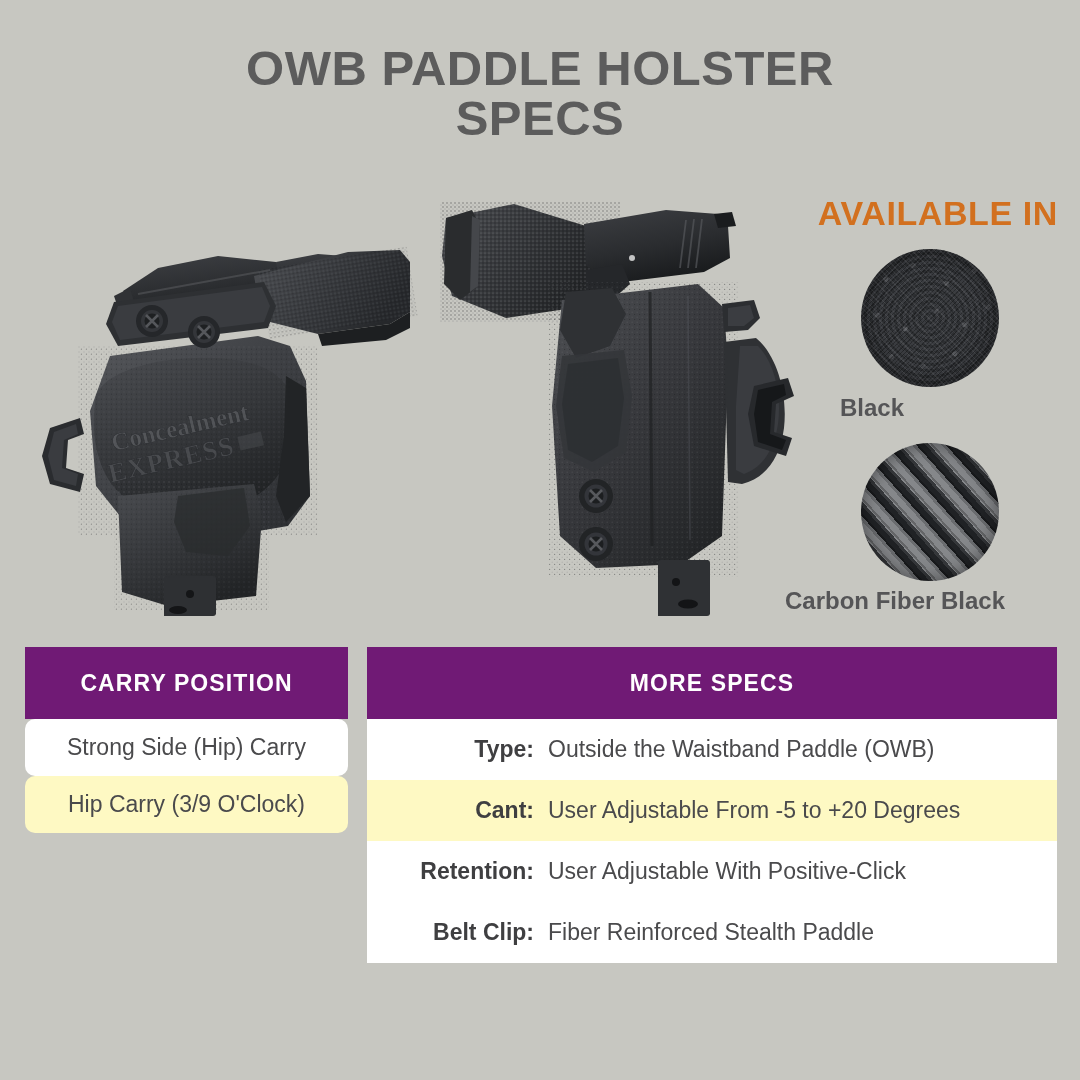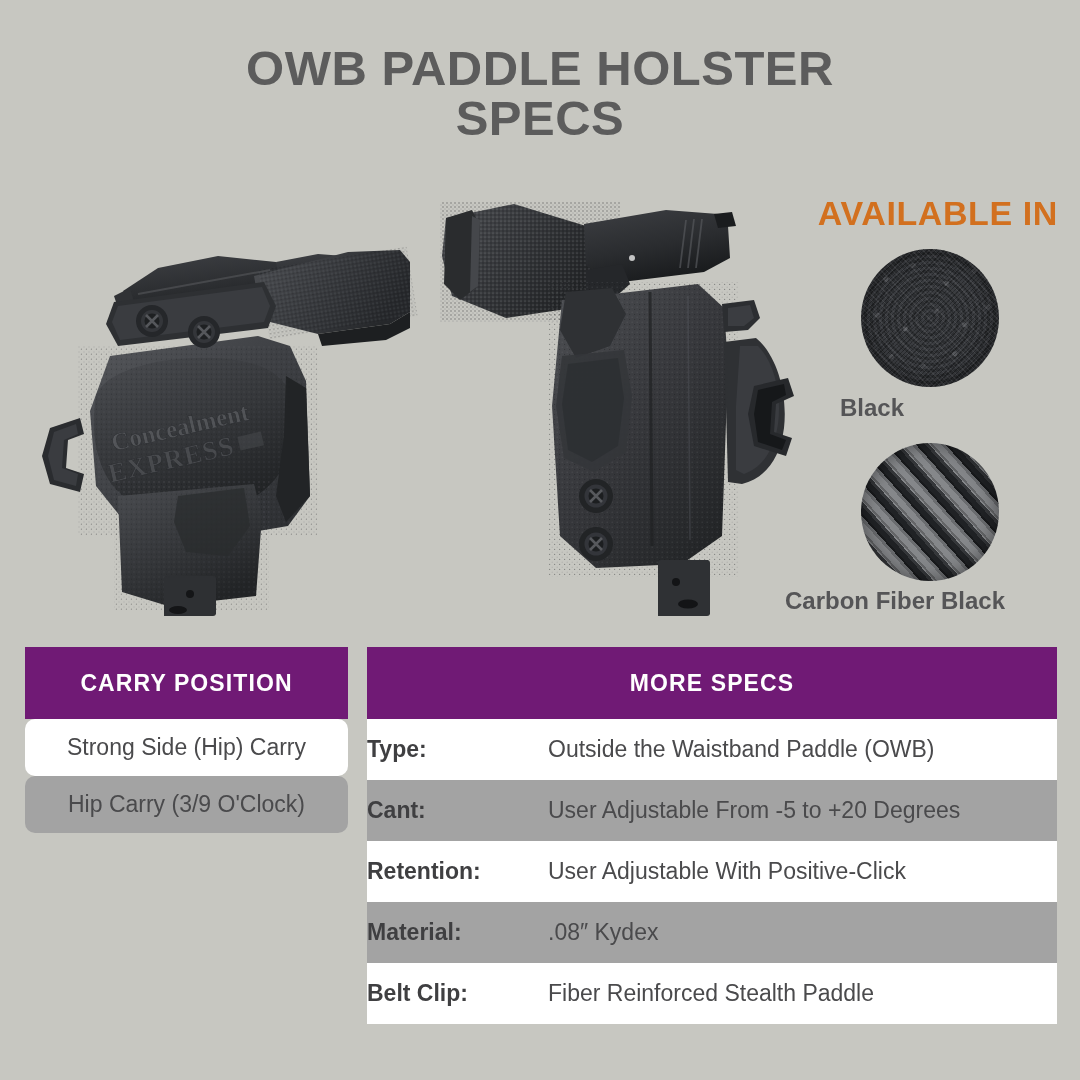--- a/index.html
+++ b/index.html
@@ -105,33 +105,34 @@
     letter-spacing:1.1px;
     display:flex;align-items:center;justify-content:center;
     text-align:center;
   }
   .trow{
     display:flex;align-items:center;
     font-size:23px;
     color:#4a4a4c;
   }
   .trow.odd{background:#ffffff;}
-  .trow.even{background:#a3a3a3;}
+  .trow.even{background:#fef9c3;}
 
   
   #tbl-carry{left:25px;top:647px;width:323px;}
   #tbl-carry .thead{height:72px;}
   #tbl-carry .trow{height:57px;justify-content:center;text-align:center;border-radius:10px;}
 
   
   #tbl-specs{left:367px;top:647px;width:690px;}
   #tbl-specs .thead{height:72px;}
   #tbl-specs .trow{height:61px;}
   #tbl-specs .sp-label{
     width:172px;flex:0 0 172px;
+    text-align:right;
     font-weight:700;
     color:#3f3f41;
     padding-right:5px;
     box-sizing:border-box;
     font-size:23px;
   }
   #tbl-specs .sp-value{
     flex:1;
     padding-left:9px;
     color:#4a4a4c;
@@ -345,24 +346,20 @@
     <div class="trow even">
       <div class="sp-label">Cant:</div>
       <div class="sp-value">User Adjustable From -5 to +20 Degrees</div>
     </div>
 
     <div class="trow odd">
       <div class="sp-label">Retention:</div>
       <div class="sp-value">User Adjustable With Positive-Click</div>
     </div>
 
-    <div class="trow even">
-      <div class="sp-label">Material:</div>
-      <div class="sp-value">.08″ Kydex</div>
-    </div>
 
     <div class="trow odd">
       <div class="sp-label">Belt Clip:</div>
       <div class="sp-value">Fiber Reinforced Stealth Paddle</div>
     </div>
   </div>
 
 </div>
 
 </body></html>

